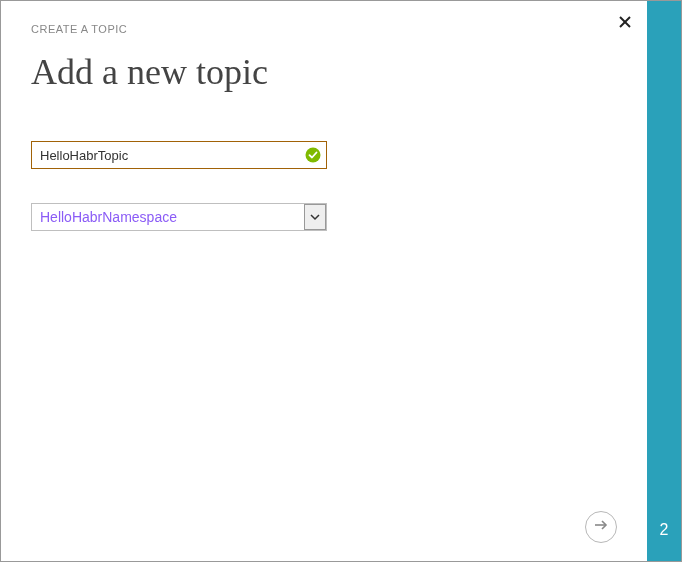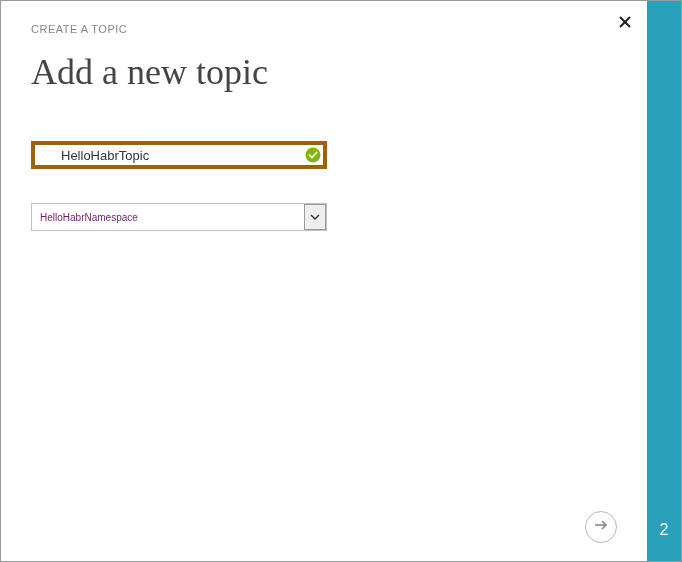--- a/index.html
+++ b/index.html
@@ -63,22 +63,22 @@
       font-weight: 400;
       text-transform: uppercase;
     }
     .input-wrap {
       position: relative;
       width: 296px;
     }
     .text-input {
       width: 100%;
       height: 28px;
-      padding: 4px 30px 4px 26px;
-      border: 4px solid #a16207;
+      padding: 4px 30px 4px 8px;
+      border: 1px solid #a16207;
       font-family: inherit;
       font-size: 13px;
       color: #333;
       outline: none;
     }
     .valid-icon {
       position: absolute;
       right: 6px;
       top: 50%;
       transform: translateY(-50%);
@@ -88,22 +88,22 @@
     .select-wrap {
       position: relative;
       width: 296px;
     }
     .select-input {
       width: 100%;
       height: 28px;
       padding: 4px 28px 4px 8px;
       border: 1px solid #bfbfbf;
       font-family: inherit;
-      font-size: 10px;
-      color: #701a75;
+      font-size: 14px;
+      color: #8b5cf6;
       background: #fff;
       outline: none;
       -webkit-appearance: none;
       -moz-appearance: none;
       appearance: none;
     }
     .select-arrow-btn {
       position: absolute;
       right: 1px;
       top: 1px;

